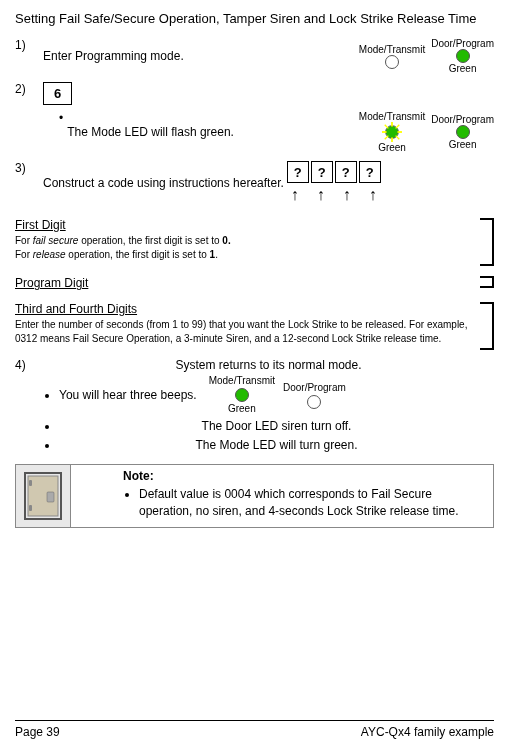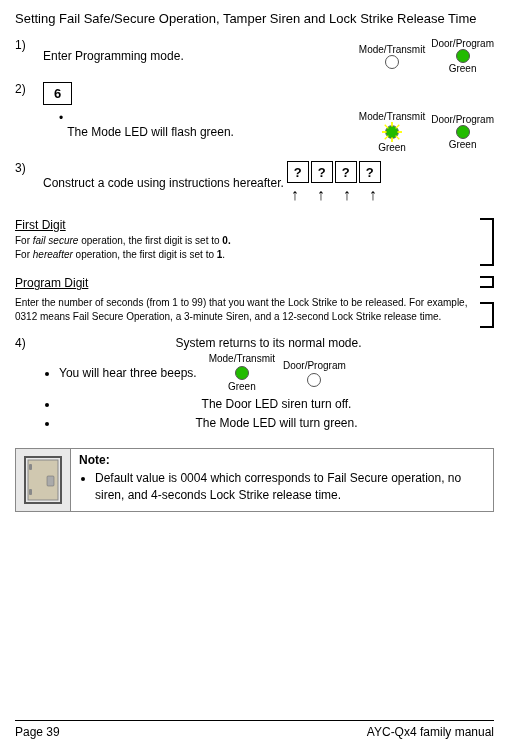--- a/index.html
+++ b/index.html
@@ -105,22 +105,23 @@
     }
     .bullet-list li {
       list-style: disc;
       font-size: 12px;
       line-height: 1.4;
       margin-bottom: 2px;
     }
     .note-box {
       display: flex;
       border: 1px solid #888;
-      margin-top: 14px;
+      margin-top: 8px;
       background: #fff;
+      gap: 44px;
     }
     .note-icon {
       width: 55px;
       min-width: 55px;
       border-right: 1px solid #888;
       display: flex;
       align-items: center;
       justify-content: center;
       background: #e8e8e8;
       padding: 4px;
@@ -265,35 +266,36 @@
 
 <div style="display:flex; gap:8px;">
 
   <div style="display:flex; flex-direction:column; flex:1;">
 
     <div style="display:flex; align-items:stretch; margin-bottom:4px;">
       <div style="flex:1;">
         <div class="section-label">First Digit</div>
         <div class="section-body">
           <span>For </span><span class="italic">fail secure</span><span> operation, the first digit is set to </span><span class="bold">0.</span><br>
-          <span>For </span><span class="italic">hereafter</span><span> operation, the first digit is set to </span><span class="bold">1</span><span>.</span>
+          <span>For </span><span class="italic">release</span><span> operation, the first digit is set to </span><span class="bold">1</span><span>.</span>
         </div>
       </div>
       <div style="width:14px; border-top:2px solid #000; border-right:2px solid #000; border-bottom:2px solid #000; margin-left:4px; margin-top:6px;"></div>
     </div>
 
     <div style="display:flex; align-items:stretch; margin-bottom:4px;">
       <div style="flex:1;">
         <div class="section-label">Program Digit</div>
       </div>
       <div style="width:14px; border-top:2px solid #000; border-right:2px solid #000; border-bottom:2px solid #000; margin-left:4px; margin-top:6px; margin-bottom:4px;"></div>
     </div>
 
     <div style="display:flex; align-items:stretch; margin-bottom:4px;">
       <div style="flex:1;">
+        <div class="section-label">Third and Fourth Digits</div>
         <div class="section-body">Enter the number of seconds (from 1 to 99) that you want the Lock Strike to be released. For example, 0312 means Fail Secure Operation, a 3-minute Siren, and a 12-second Lock Strike release time.</div>
       </div>
       <div style="width:14px; border-top:2px solid #000; border-right:2px solid #000; border-bottom:2px solid #000; margin-left:4px; margin-top:6px;"></div>
     </div>
 
   </div>
 </div>
 
 <div class="step" style="margin-top:4px;">
   <div class="step-num">4)</div>
@@ -344,14 +346,14 @@
   <div class="note-content">
     <div class="note-title">Note:</div>
     <ul class="bullet-list">
       <li class="note-text">Default value is 0004 which corresponds to Fail Secure operation, no siren, and 4-seconds Lock Strike release time.</li>
     </ul>
   </div>
 </div>
 
 <div class="page-footer">
   <span>Page 39</span>
-  <span>AYC-Qx4 family manual</span>
+  <span>AYC-Qx4 family example</span>
 </div>
 
 </body></html>

